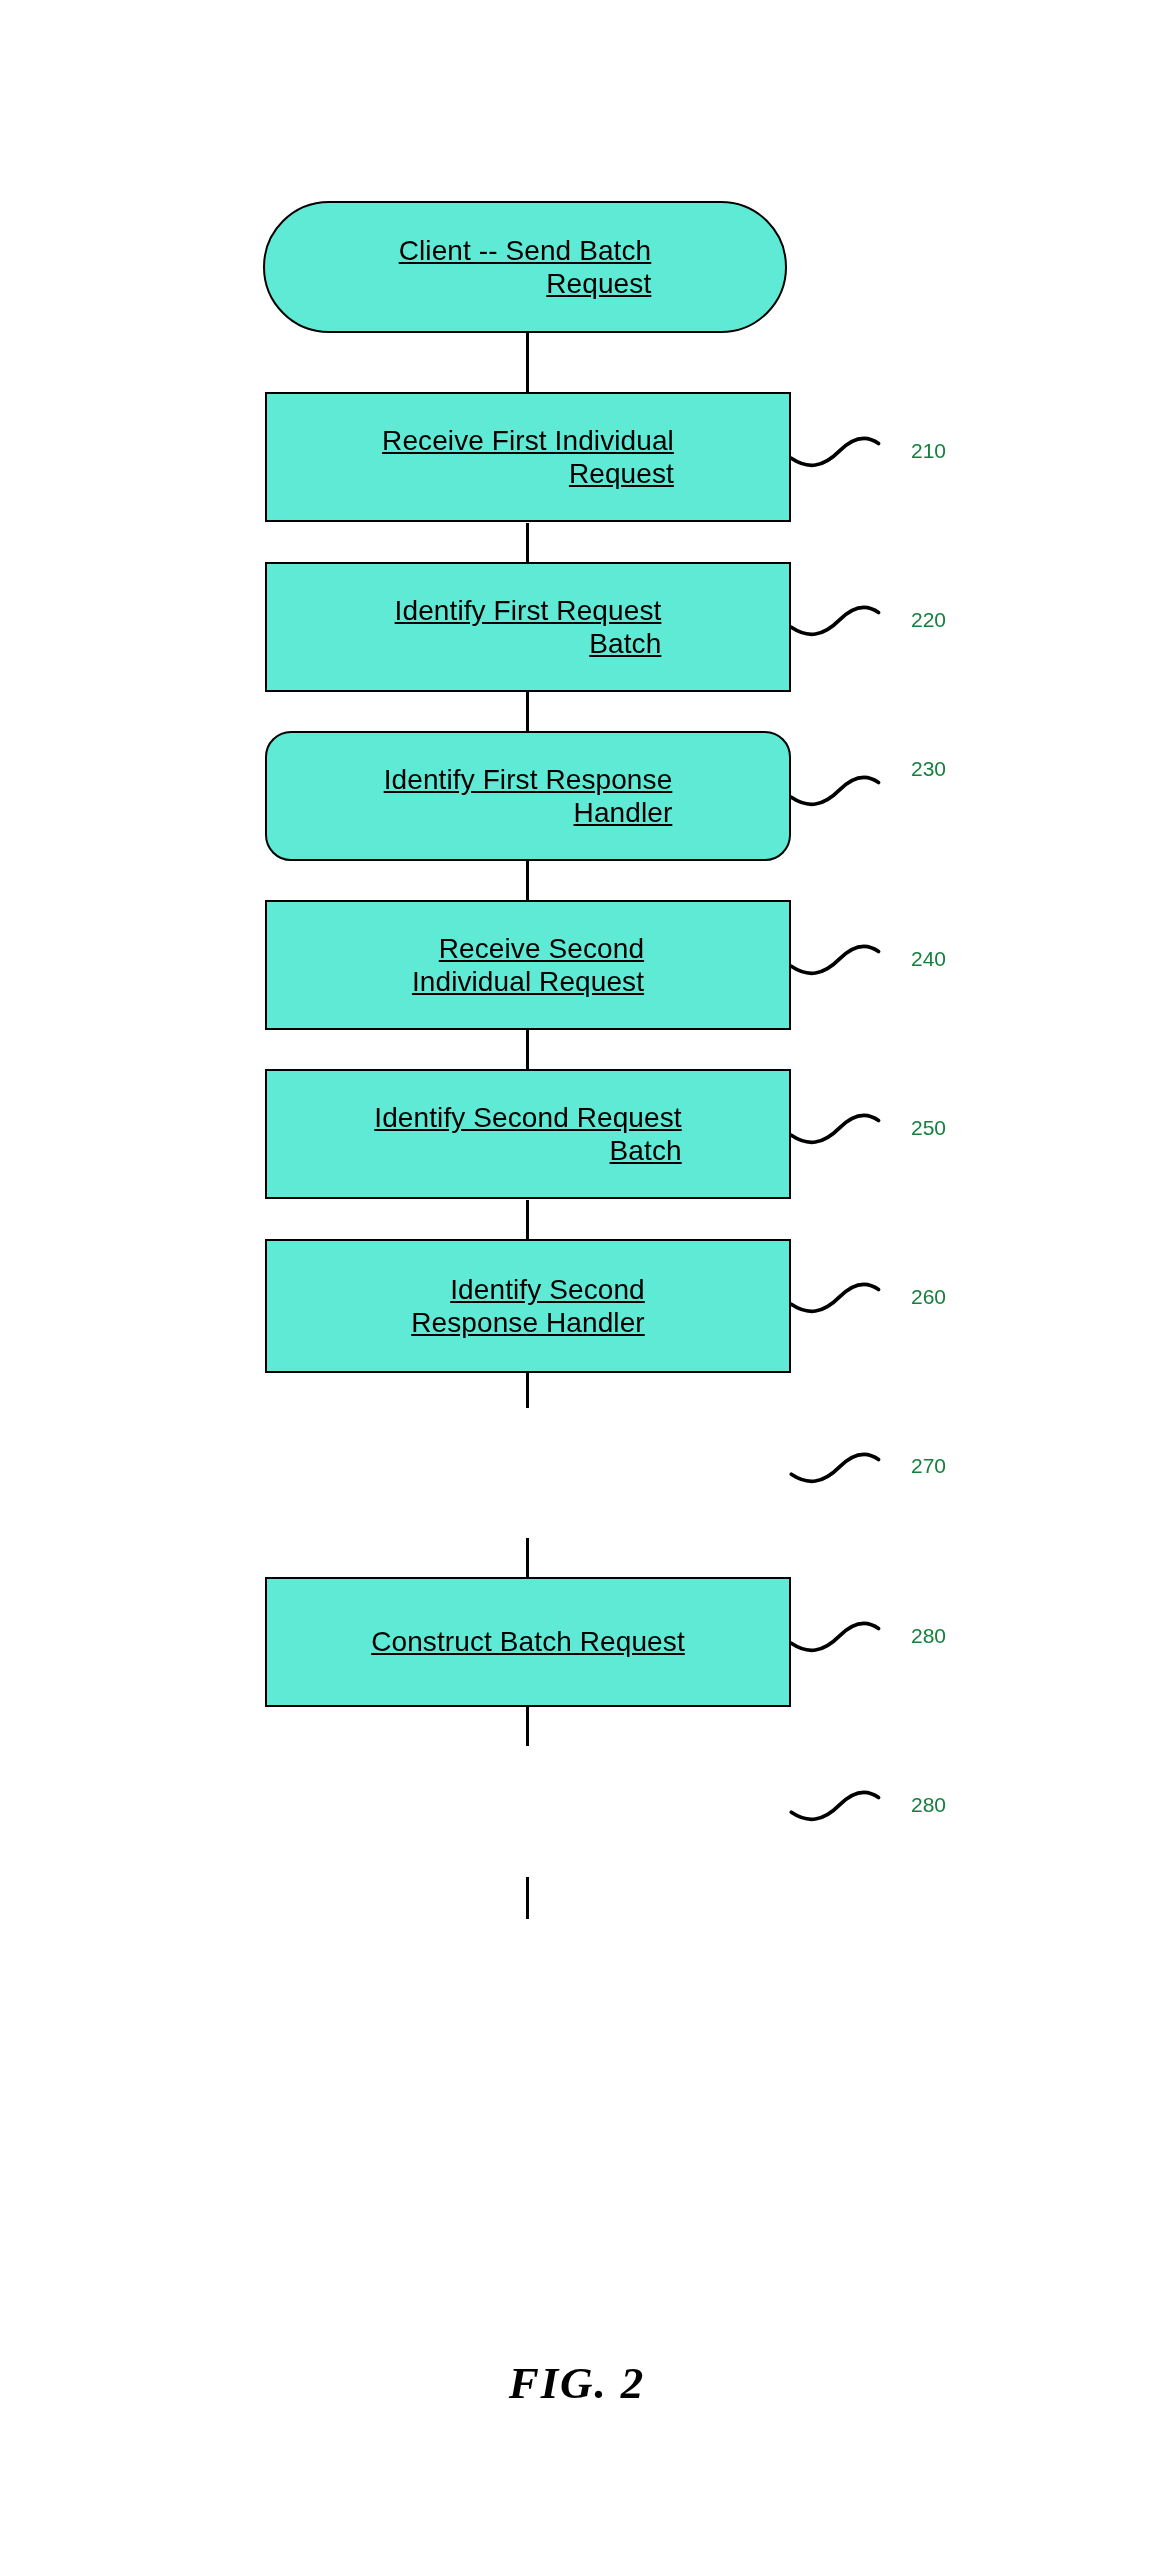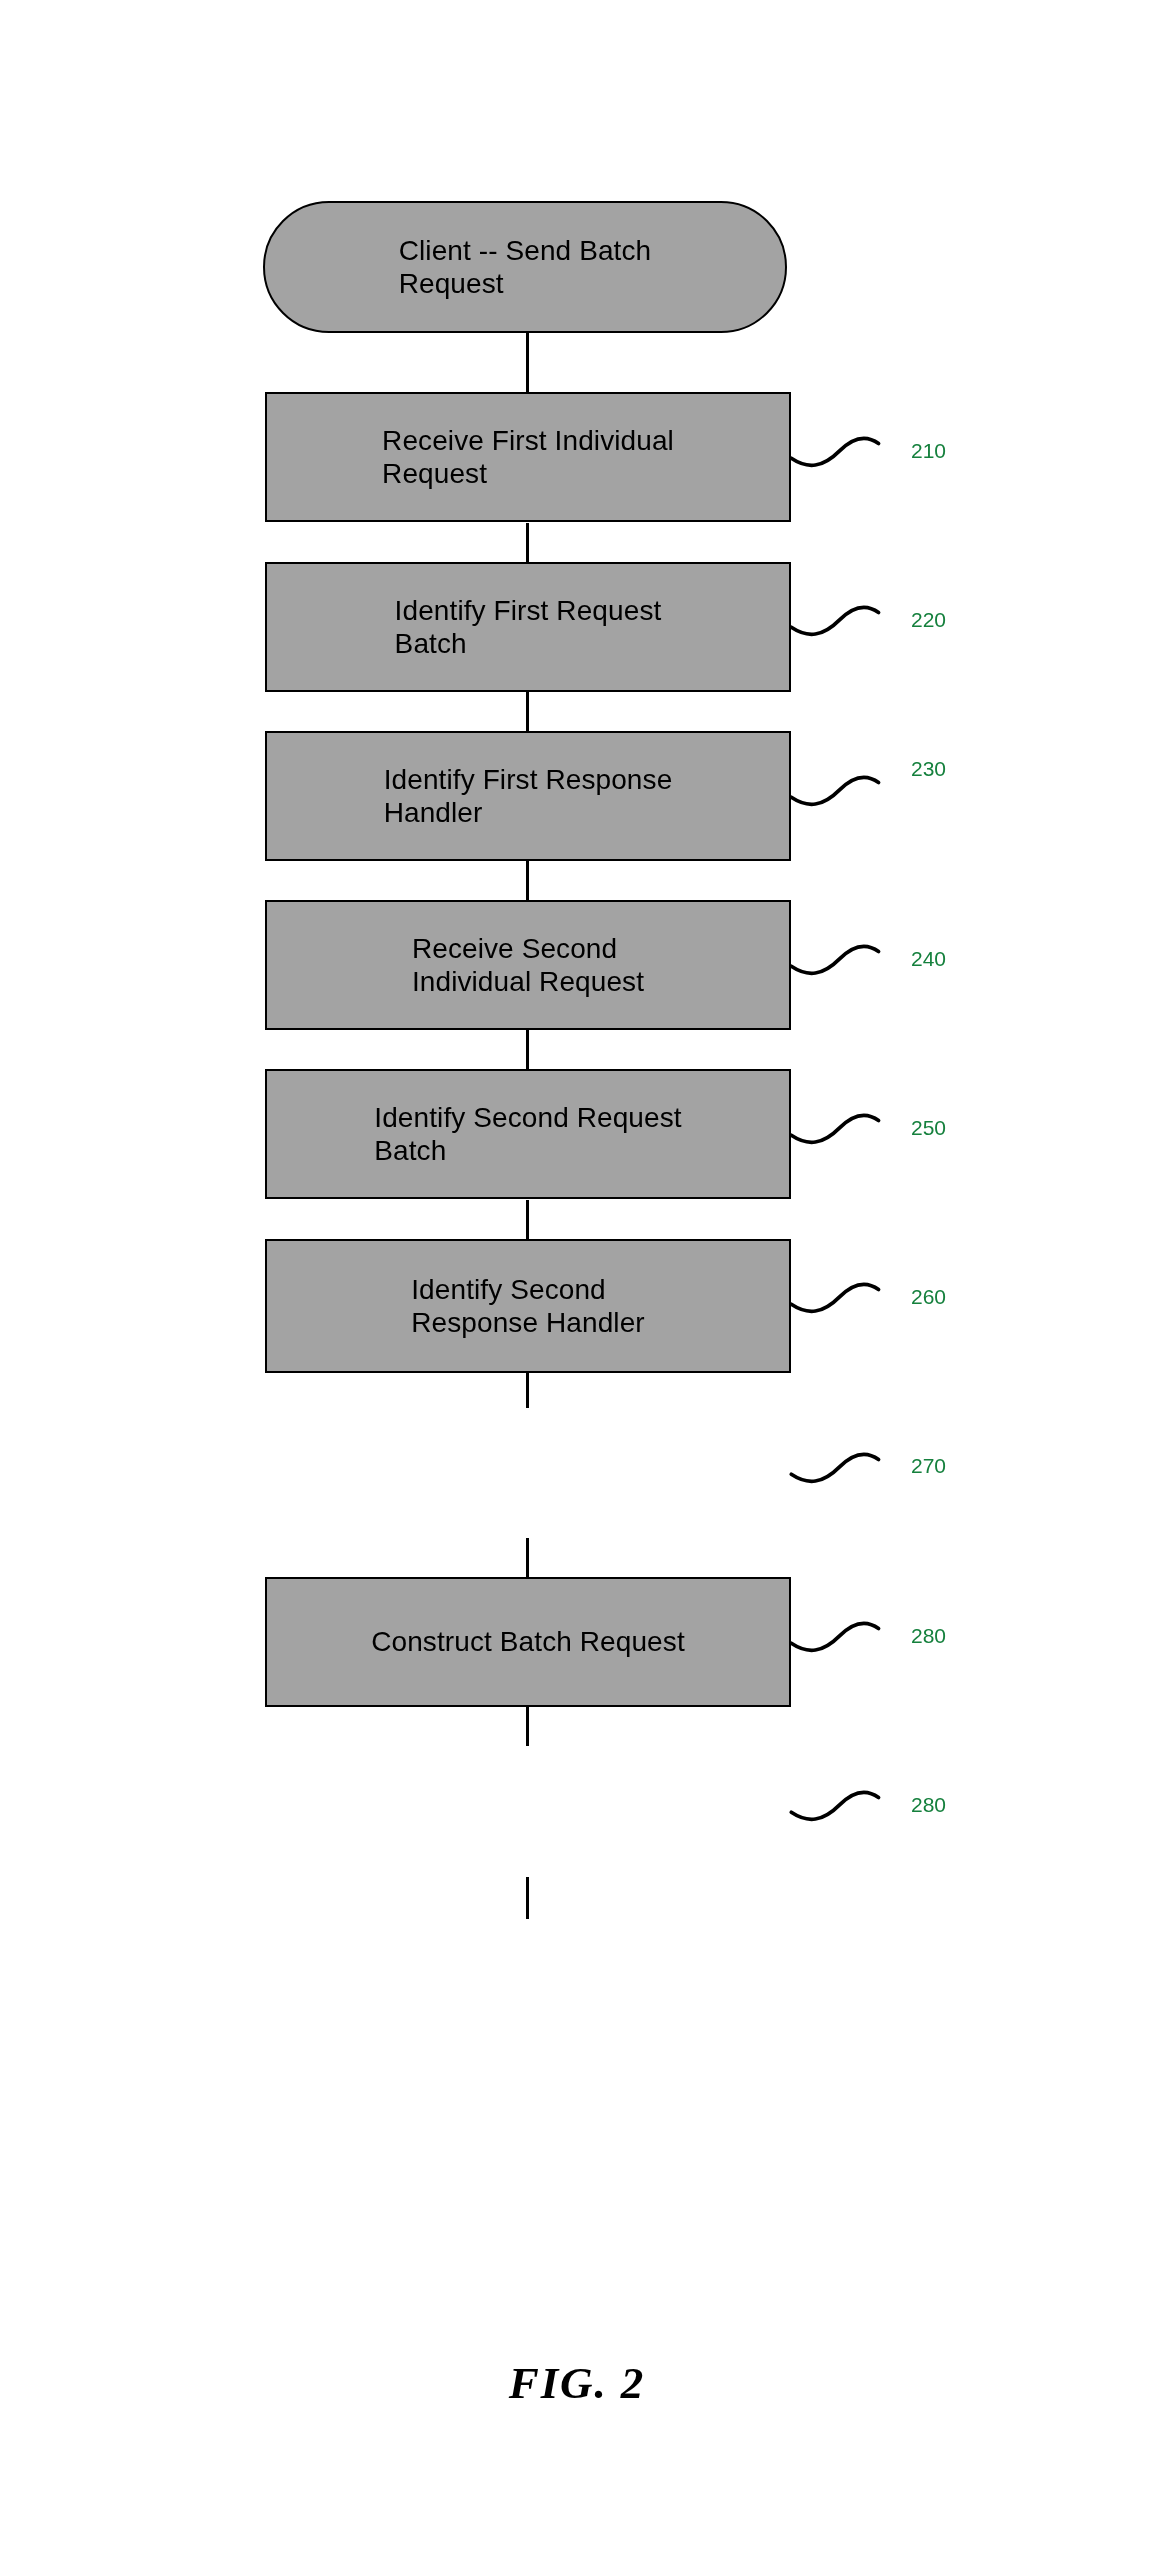--- a/index.html
+++ b/index.html
@@ -22,27 +22,28 @@
     top: 0;
     width: 1154px;
     height: 2576px;
     background: #ffffff;
   }
 
   
   .node {
     position: absolute;
     box-sizing: border-box;
-    background: #a3a3a3;
+    background: #5eead4;
     border: 2.8px solid #000000;
     display: flex;
     align-items: center;
     justify-content: center;
-    text-align: left;
+    text-align: right;
     z-index: 3;
+    text-decoration: underline;
   }
   .node .node-label {
     display: block;
     font-size: 28px;
     line-height: 1.18;
     letter-spacing: 0.1px;
     color: #000000;
     padding: 0 13px;
     white-space: pre-line;
   }
@@ -125,21 +126,21 @@
   </div>
   <div class="leader" style="left:791px; top:592px; width:112px; height:52px;">
     <svg width="112" height="52" viewBox="0 0 120 56">
       <path d="M0,38 C18,50 34,48 52,30 C66,16 80,12 94,22" fill="none" stroke="#000000" stroke-width="4" stroke-linecap="round"></path>
     </svg>
   </div>
   <div class="ref-num" style="left:879px; top:609px;">220</div>
 
   <div class="connector" style="left:526px; top:692px; height:39px;"></div>
 
-  <div class="node process" style="left:265px; top:731px; width:526px; height:130px;">
+  <div class="node process" style="left:265px; top:731px; width:526px; height:130px;border-radius:26px;">
     <span class="node-label">Identify First Response
 Handler</span>
   </div>
   <div class="leader" style="left:791px; top:762px; width:112px; height:52px;">
     <svg width="112" height="52" viewBox="0 0 120 56">
       <path d="M0,38 C18,50 34,48 52,30 C66,16 80,12 94,22" fill="none" stroke="#000000" stroke-width="4" stroke-linecap="round"></path>
     </svg>
   </div>
   <div class="ref-num" style="left:879px; top:758px;">230</div>
 

